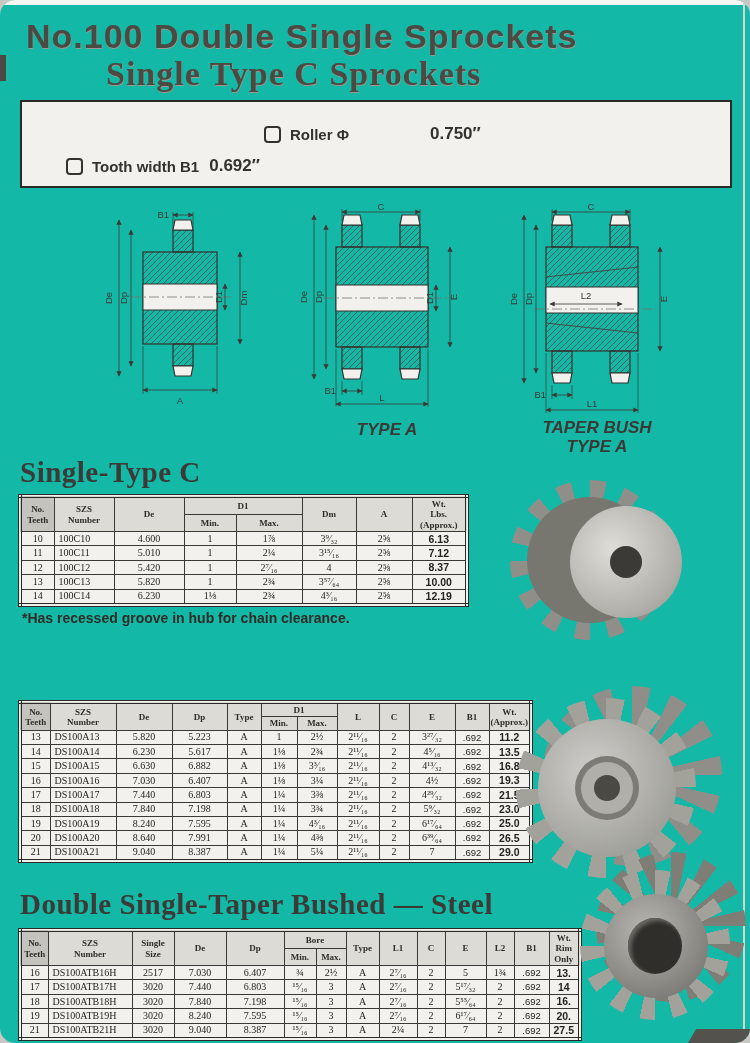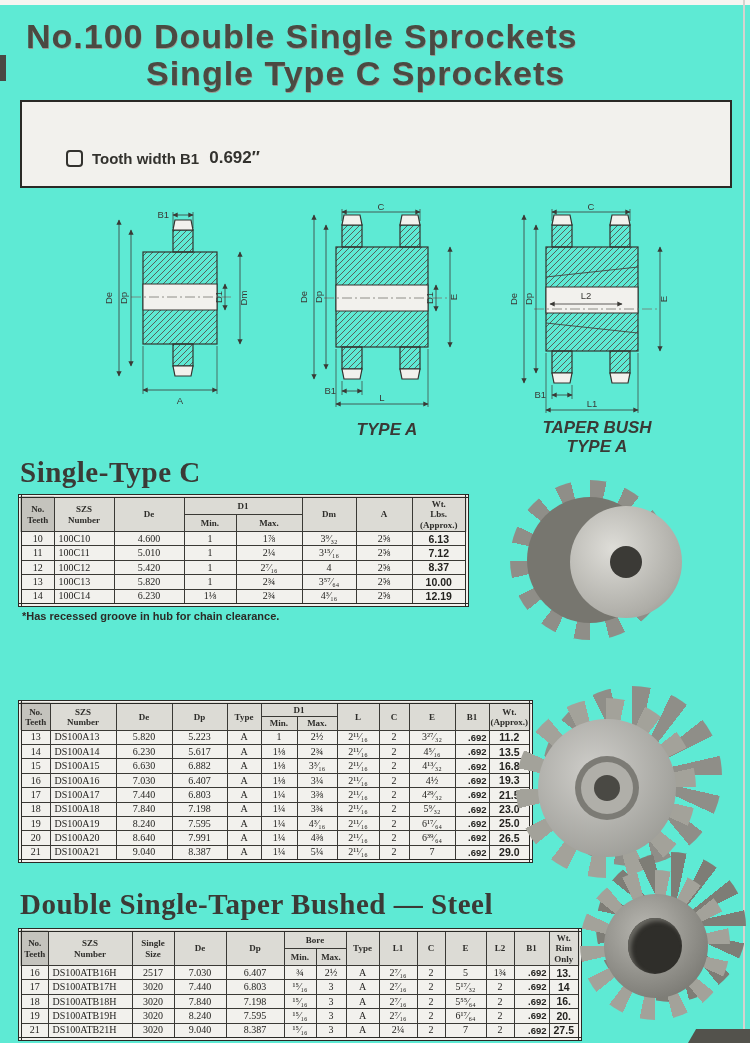--- a/index.html
+++ b/index.html
@@ -1,27 +1,27 @@
 <!DOCTYPE html>
 <html><head>
 <meta charset="utf-8">
 <style>
   html,body{margin:0;padding:0;background:#c8c7c3;}
-  .page{position:relative;width:750px;height:1043px;background:#5eead4;overflow:hidden;
-        font-family:"Liberation Sans",sans-serif;color:#2e2d2a;}
+  .page{position:relative;width:750px;height:1043px;background:#14b8a6;overflow:hidden;
+        font-family:"Liberation Sans",sans-serif;color:#2e2d2a;border-radius:15px;}
   
   .scan-top{position:absolute;left:0;top:0;width:100%;height:5px;background:#f6f5f1;}
   .scan-right{position:absolute;right:5px;top:0;width:2px;height:100%;background:#d4d3cf;}
   .scan-mark-left{position:absolute;left:0;top:55px;width:6px;height:26px;background:#4a4944;}
   .scan-mark-br{position:absolute;right:0;bottom:0;width:62px;height:14px;background:#53524c;
                 transform:skewX(-30deg);transform-origin:bottom right;}
   
   .main-title{position:absolute;left:26px;top:18px;font-weight:bold;font-size:34px;line-height:37px;
               color:#4a4a42;letter-spacing:1px;text-shadow:0.5px 0.5px 0 #9a9992;}
-  .main-title .line2{margin-left:120px;}
+  .main-title .line2{margin-left:80px;font-family:Liberation Serif, serif;}
   
   .spec-box{position:absolute;left:20px;top:100px;width:708px;height:84px;background:#f2f1ed;
             border:2px solid #2a2a26;}
   .spec-item{position:absolute;display:flex;align-items:center;}
   .cbox{width:13px;height:13px;border:2px solid #33322e;border-radius:4px;background:#f2f1ed;
         display:inline-block;margin-right:9px;flex:none;}
   .spec-label{font-weight:bold;font-size:15px;color:#33322e;}
   .spec-value{font-weight:bold;font-size:17px;color:#33322e;}
   
   svg text{font-family:"Liberation Sans",sans-serif;font-size:9.5px;fill:#3a3935;}
@@ -36,22 +36,22 @@
                   border:4px double #2a2a26;font-family:"Liberation Serif",serif;
                   table-layout:fixed;}
   .cat-table th{border:1px solid #3a3935;background:#dcdbd5;font-size:9px;font-weight:bold;
                 white-space:pre-line;line-height:1.15;padding:1px 1px;text-align:center;}
   .cat-table thead tr:first-child th:first-child{background:#c4c3bd;}
   .cat-table td{border:1px solid #3a3935;font-size:10px;text-align:center;padding:0.5px 2px;
                 line-height:1.18;color:#242320;}
   .cat-table tbody td:nth-child(2){text-align:left;padding-left:4px;}
   .cat-table td:last-child{font-family:"Liberation Sans",sans-serif;font-weight:bold;font-size:10.5px;}
   #table-a td:nth-last-child(2),#table-tb td:nth-last-child(2)
-      {font-family:"Liberation Sans",sans-serif;font-weight:bold;font-size:9.5px;text-align:right;}
-  .footnote{position:absolute;font-weight:bold;font-size:11px;color:#2c2b27;}
+      {font-family:"Liberation Sans",sans-serif;font-weight:normal;font-size:9.5px;}
+  .footnote{position:absolute;font-weight:bold;font-size:14px;color:#2c2b27;}
   
   .photo{position:absolute;}
   .pc{position:absolute;border-radius:50%;}
   .teeth-a{background:repeating-conic-gradient(#8f8e88 0deg 12deg, rgba(0,0,0,0) 12deg 25.7deg);}
   .teeth-b{background:repeating-conic-gradient(#a3a29a 0deg 12deg, rgba(0,0,0,0) 12deg 25.7deg);}
   .teeth-c{background:repeating-conic-gradient(#7e7d76 0deg 12deg, rgba(0,0,0,0) 12deg 25.7deg);}
 </style>
 </head>
 <body>
 
@@ -60,21 +60,26 @@
   <div class="scan-right"></div>
   <div class="scan-mark-left"></div>
   <div class="scan-mark-br"></div>
 
   <div class="main-title">
     <div class="line1">No.100  Double Single Sprockets</div>
     <div class="line2">Single Type  C Sprockets</div>
   </div>
 
   <div class="spec-box">
-    <div class="spec-item" style="left:16px;top:46px;padding-left:28px;">
+    <div class="spec-item" style="left:242px;top:22px;">
+      <span class="cbox"></span>
+      <span class="spec-label" style="width:140px;">Roller Φ</span>
+      <span class="spec-value">0.750″</span>
+    </div>
+    <div class="spec-item" style="left:16px;top:54px;padding-left:28px;">
       <span class="cbox"></span>
       <span class="spec-label" style="margin-right:10px;">Tooth width B1</span>
       <span class="spec-value">0.692″</span>
     </div>
   </div>
 
   <svg class="diag" style="left:85px;top:206px;" width="190" height="205" viewBox="0 0 190 205">
     <defs>
       <pattern id="hC" patternUnits="userSpaceOnUse" width="6" height="6">
         <path d="M0,6 L6,0" stroke="#55544f" stroke-width="0.9"></path>

